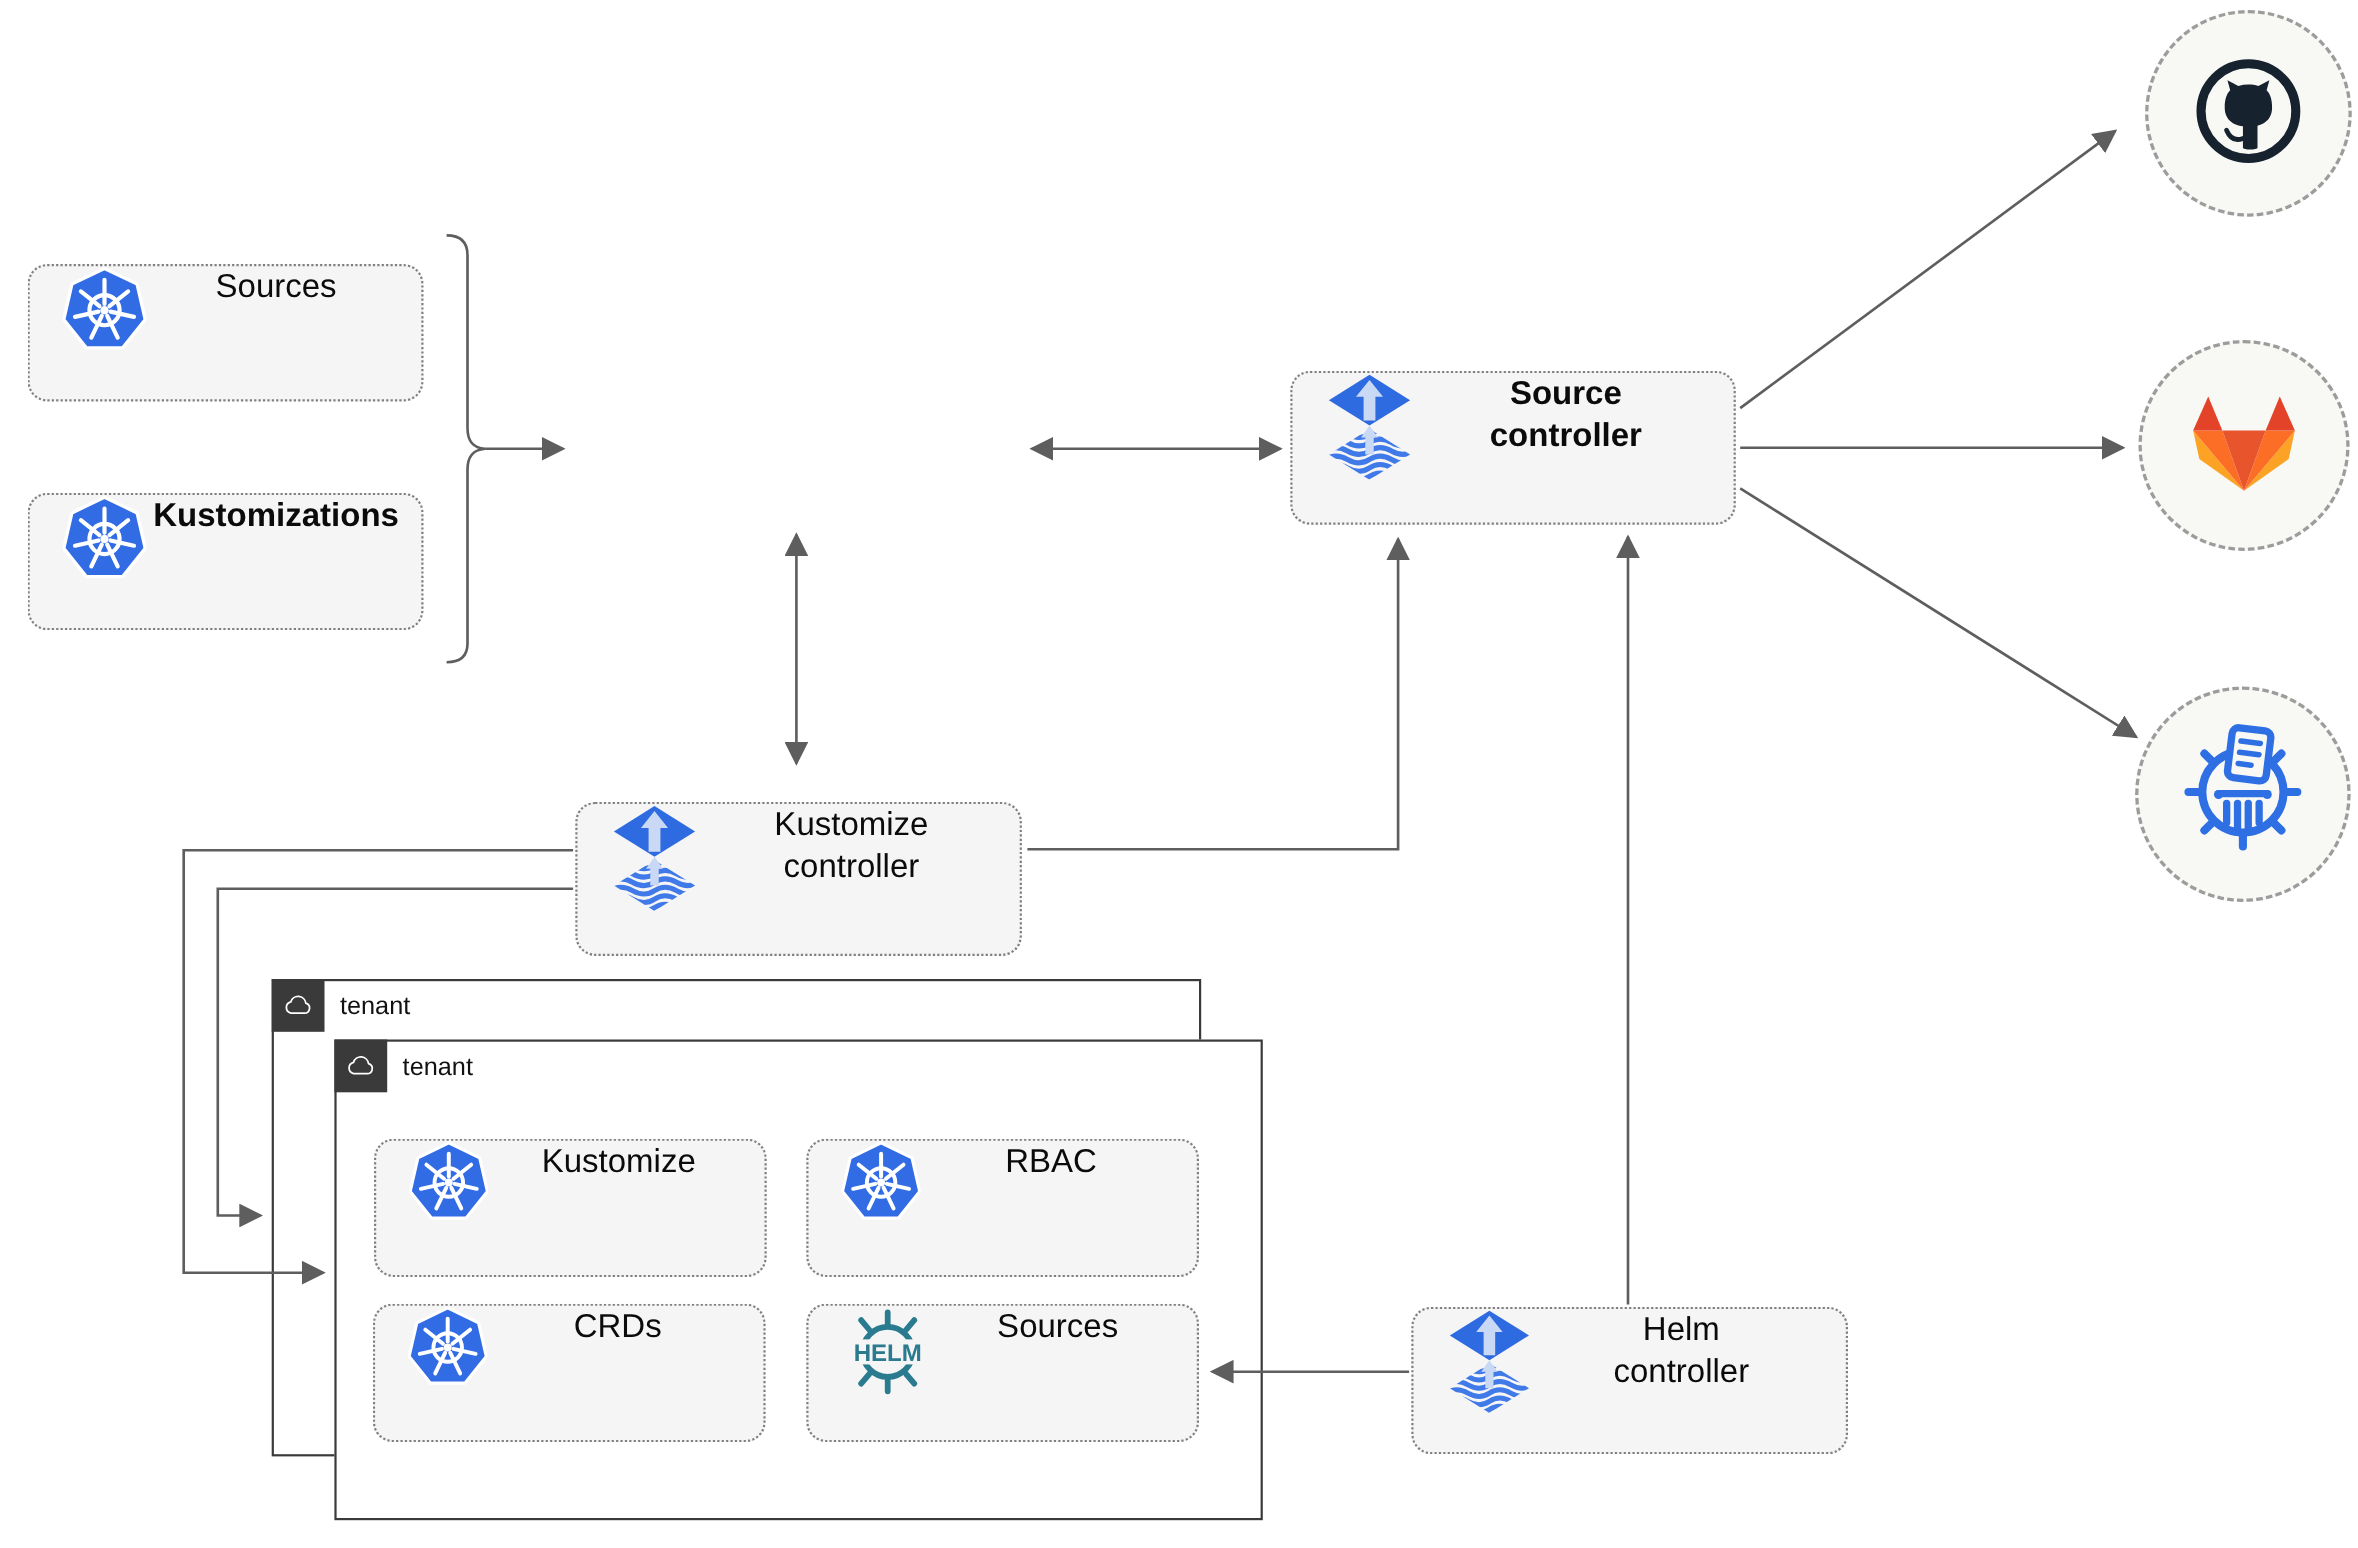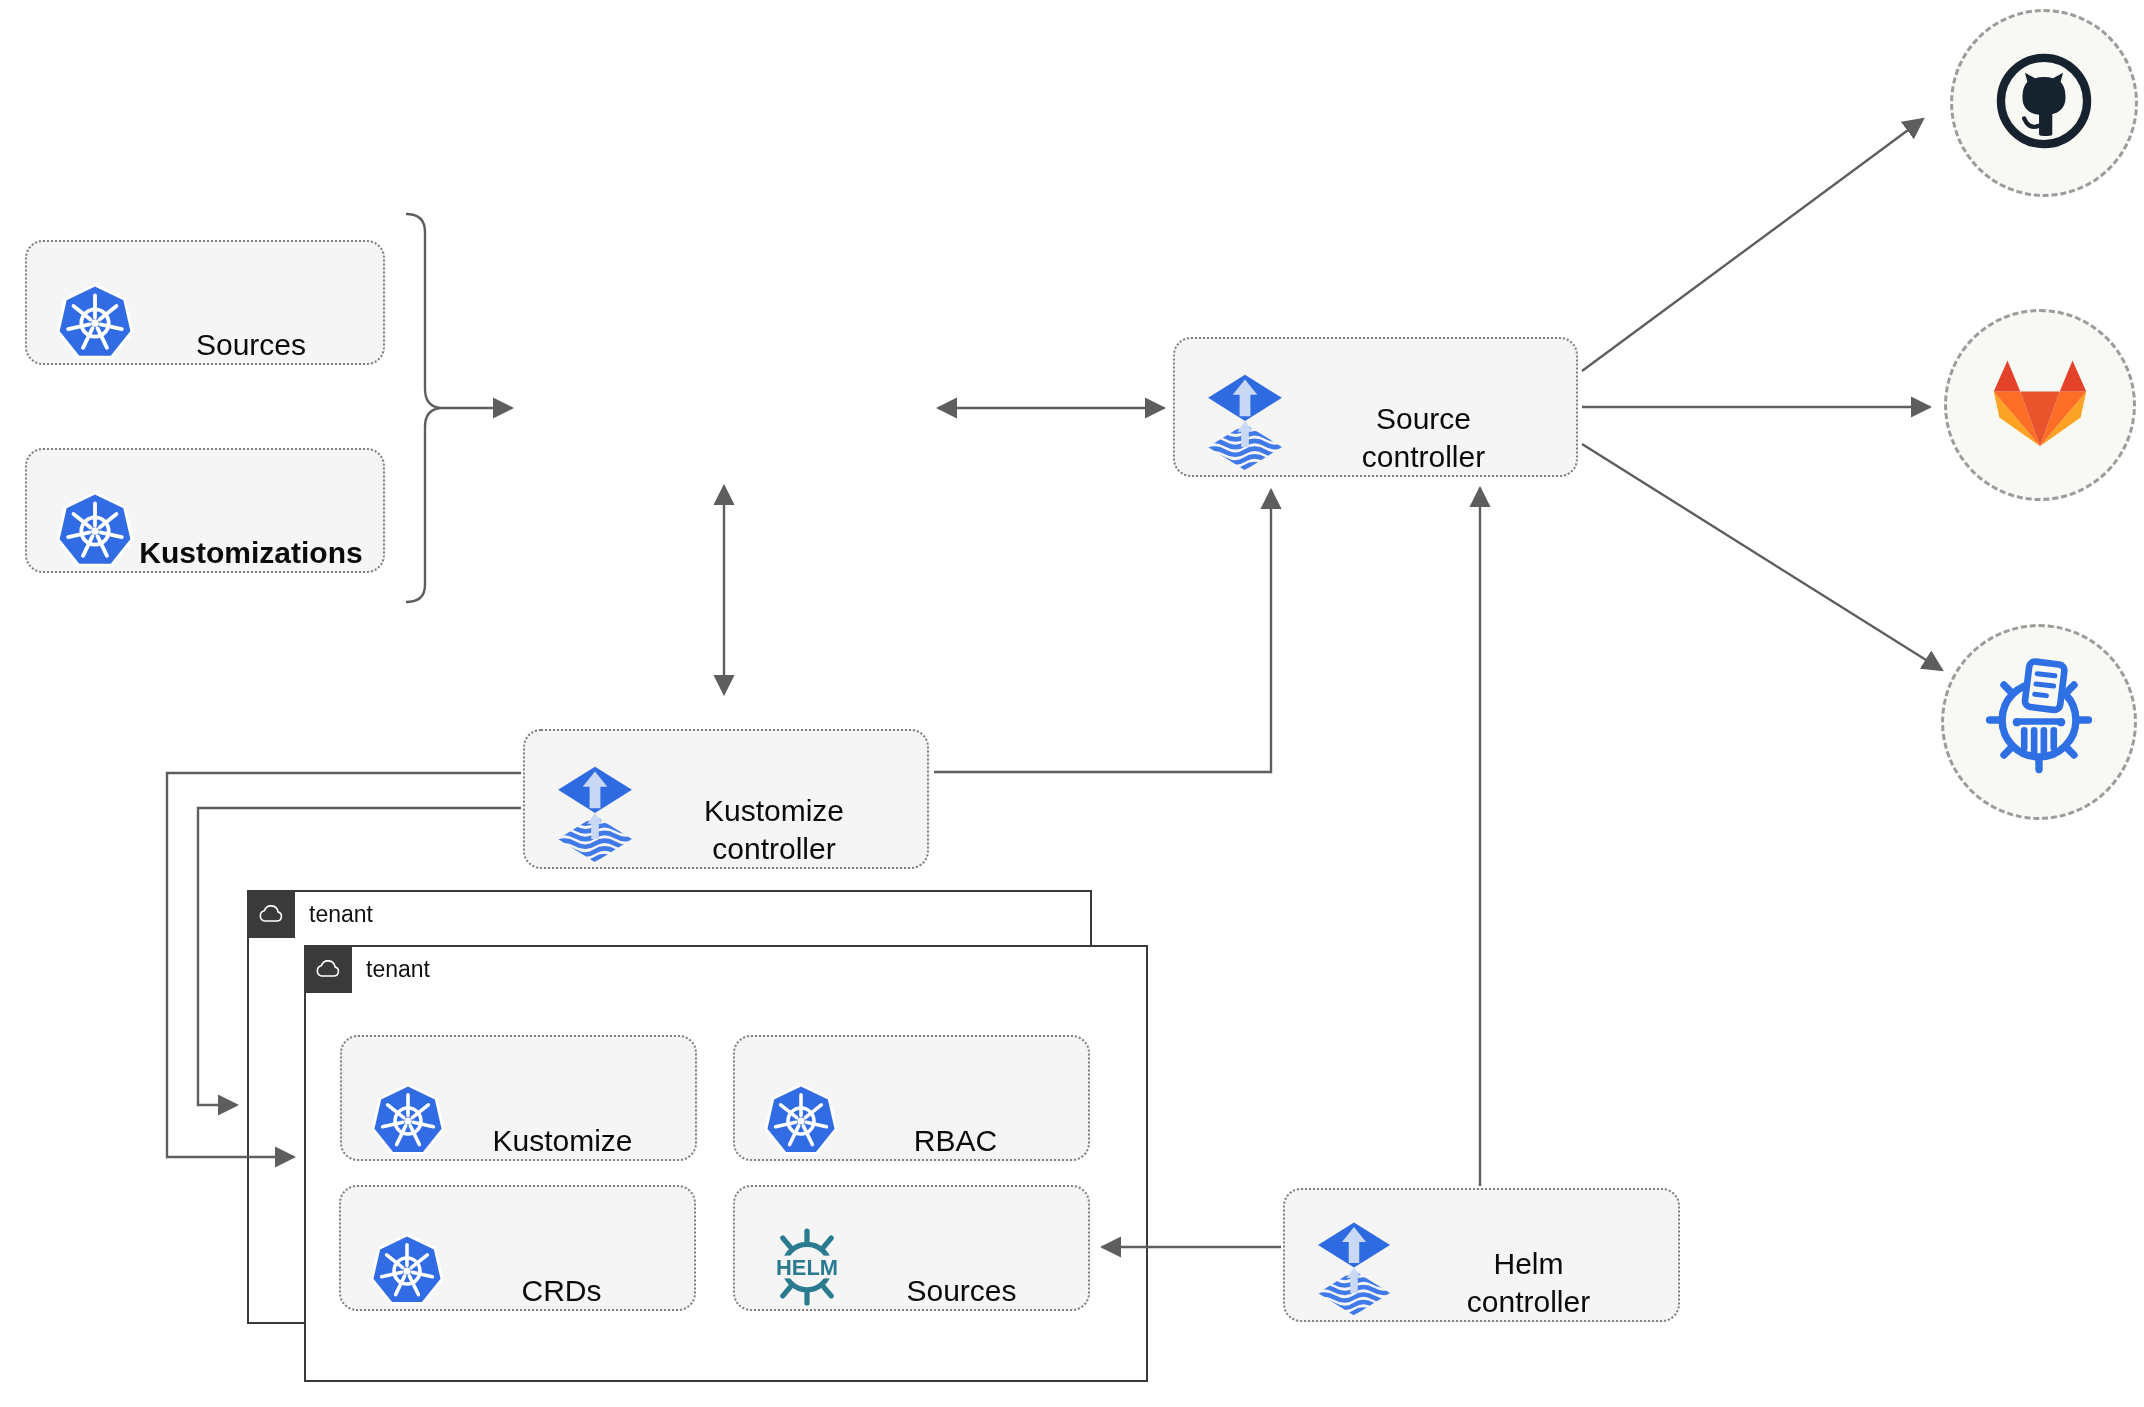--- a/index.html
+++ b/index.html
@@ -1,20 +1,20 @@
 <!DOCTYPE html>
 <html><head>
 <meta charset="utf-8">
 <style>
   html,body{margin:0;padding:0;background:#ffffff;}
   .stage{position:relative;width:2144px;height:1407px;background:#ffffff;overflow:hidden;
          font-family:"Liberation Sans","DejaVu Sans",sans-serif;}
   
   .node{position:absolute;background:#f5f5f5;border:2px dotted #7f7f7f;border-radius:18px;
-        display:flex;align-items:flex-end;box-sizing:border-box;z-index:4;}
+        display:flex;align-items:flex-start;box-sizing:border-box;z-index:4;}
   .node .ic{flex:0 0 auto;margin-left:30px;display:flex;align-items:center;}
   .node .lbl{flex:1 1 auto;text-align:center;font-size:30px;color:#0b0b0b;line-height:1.25;
              white-space:pre-line;padding-right:14px;}
   
   .tenant{position:absolute;background:#ffffff;border:2px solid #3a3a3a;box-sizing:border-box;}
   .tenant .tab{position:absolute;top:-2px;left:-2px;width:48px;height:48px;background:#3a3a3a;
                display:flex;align-items:center;justify-content:center;}
   .tenant .tlabel{position:absolute;top:-2px;left:60px;height:48px;display:flex;align-items:center;
                   font-size:23px;color:#111;}
   
@@ -80,21 +80,21 @@
           <line x1="18.7" y1="23.7" x2="13.7" y2="34.1"></line>
             <line x1="17.1" y1="21.7" x2="5.9" y2="24.2"></line>
           <line x1="17.6" y1="19.1" x2="8.7" y2="12"></line>
         </g>
       </svg>
     </span>
     <span class="lbl">Kustomizations</span>
   </div>
 
 
-  <div class="node" style="left:1173px;top:337px;width:405px;height:140px;">
+  <div class="node" style="left:1173px;top:337px;width:405px;height:140px;font-weight:bold;">
     <span class="ic">
       <svg width="80" height="102" viewBox="0 0 52 66">
         <polygon points="26,1 50,16 26,31 2,16" fill="#2f6be0"></polygon>
         <path d="M26,4 L34,14 L29.5,14 L29.5,28 L22.5,28 L22.5,14 L18,14 Z" fill="#c9d8f4"></path>
         <clipPath id="fdA">
             <polygon points="26,33 50,48 26,63 2,48"></polygon>
           </clipPath>
         <g clip-path="url(#fdA)" stroke="#4079e8" stroke-width="3" fill="none">
           <path d="M0,36 q6,-4 13,0 t13,0 t13,0 t13,0"></path>
             <path d="M0,41 q6,-4 13,0 t13,0 t13,0 t13,0"></path>

